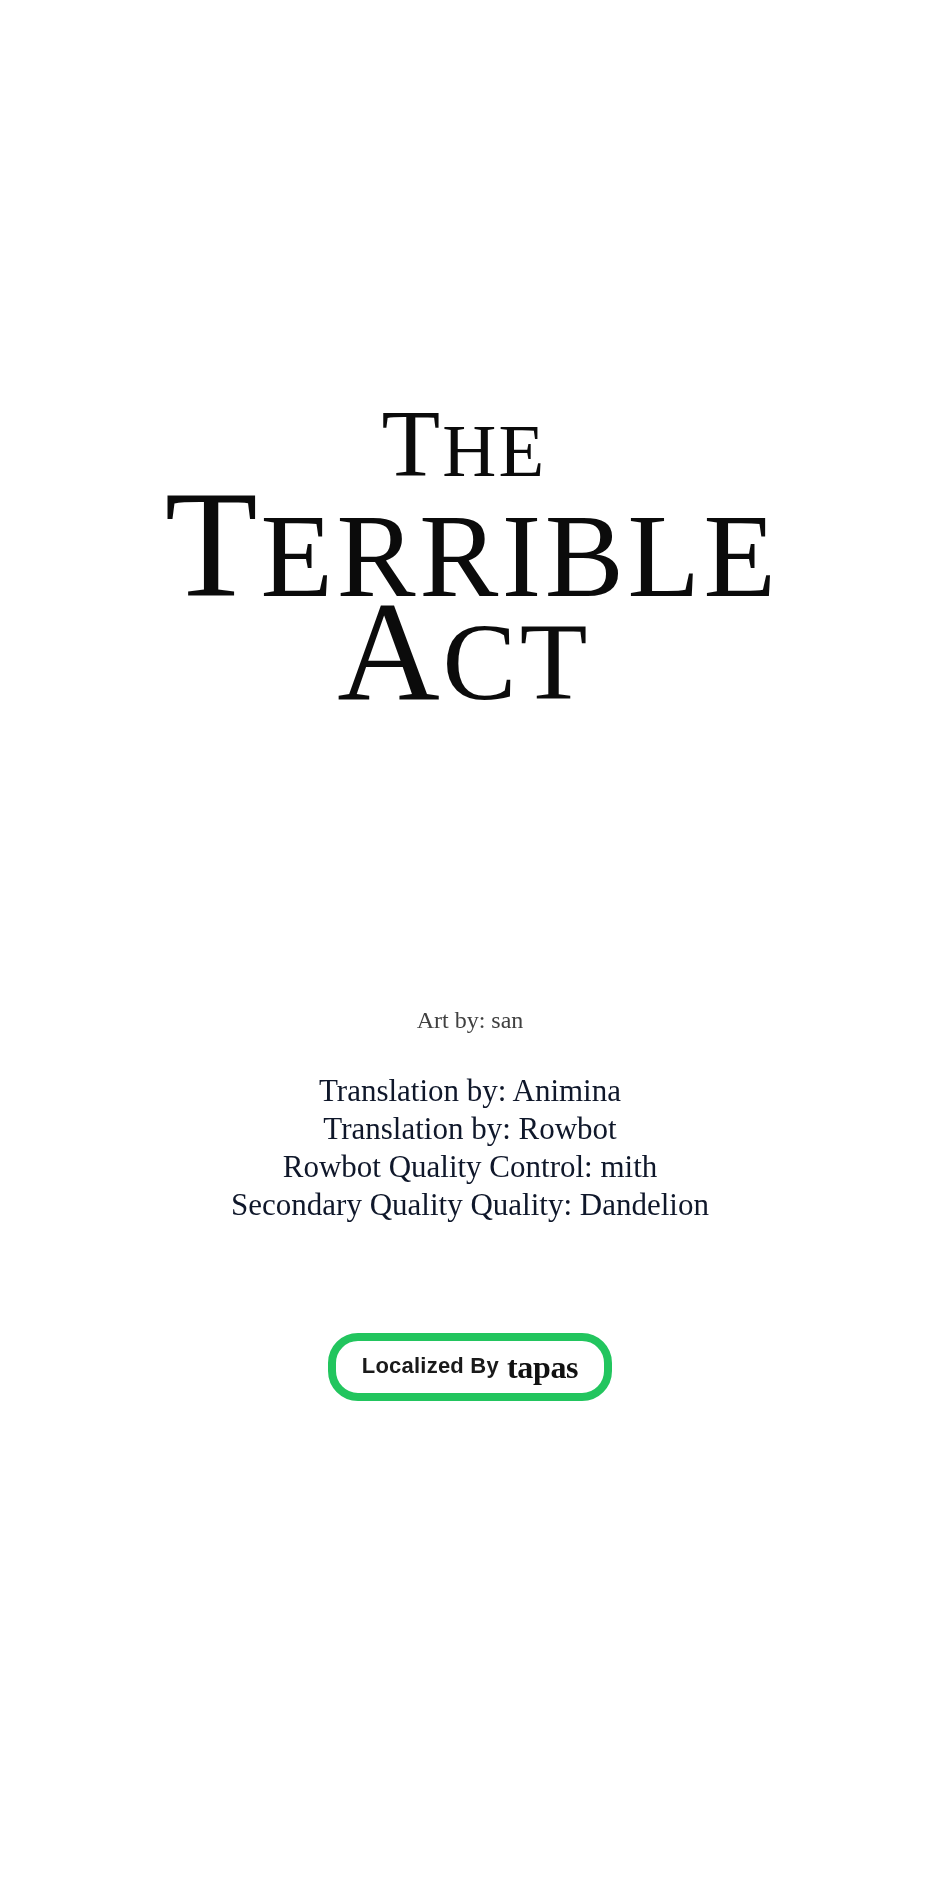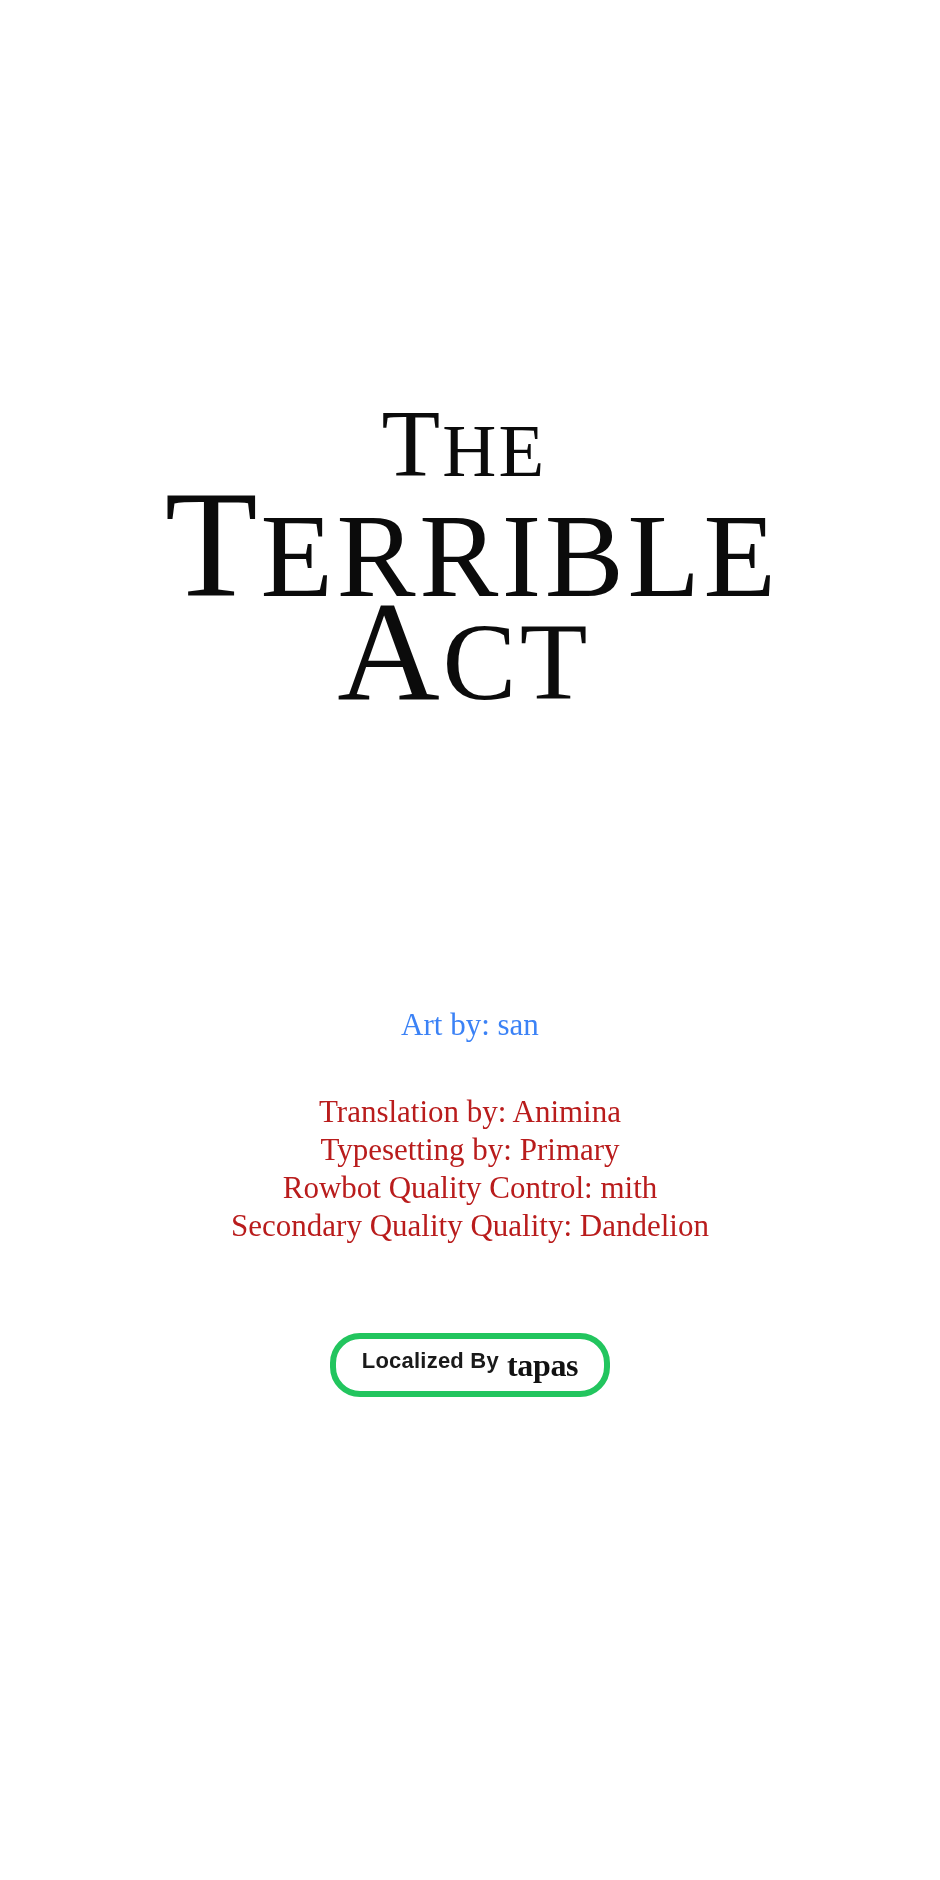--- a/index.html
+++ b/index.html
@@ -70,52 +70,52 @@
   
   .credits {
     position: absolute;
     top: 1005px;
     left: 0;
     right: 0;
     text-align: center;
   }
 
   .credit-art {
-    font-size: 31px;
+    font-size: 24px;
     line-height: 1.3;
-    margin-bottom: 48px;
-    color: #3b82f6;
+    margin-bottom: 36px;
+    color: #404040;
   }
 
   .credit-list {
     font-size: 31px;
     line-height: 1.22;
-    color: #b91c1c;
+    color: #0f172a;
   }
   .credit-list div {
     margin: 0;
     padding: 0;
   }
 
   
   .badge-wrap {
     position: absolute;
     top: 1333px;
     left: 0;
     right: 0;
     display: flex;
     justify-content: center;
   }
 
   .badge {
     display: inline-flex;
-    align-items: flex-start;
+    align-items: center;
     justify-content: center;
     gap: 8px;
-    border: 6px solid #22c55e;
+    border: 8px solid #22c55e;
     border-radius: 30px;
     padding: 9px 26px 11px 26px;
     background: #ffffff;
     min-width: 210px;
   }
 
   .badge-label {
     font-family: "Liberation Sans", sans-serif;
     font-size: 22px;
     font-weight: 600;
@@ -142,21 +142,21 @@
   <div class="title-block">
     <div class="title-line title-line-1"><span class="cap">T</span><span class="sc">he</span></div>
     <div class="title-line title-line-2"><span class="cap">T</span><span class="sc">errible</span></div>
     <div class="title-line title-line-3"><span class="cap">A</span><span class="sc">ct</span></div>
   </div>
 
   <div class="credits">
     <div class="credit-art">Art by: san</div>
     <div class="credit-list">
       <div>Translation by: Animina</div>
-      <div>Typesetting by: Primary</div>
+      <div>Translation by: Rowbot</div>
       <div>Rowbot Quality Control: mith</div>
       <div>Secondary Quality Quality: Dandelion</div>
     </div>
   </div>
 
   <div class="badge-wrap">
     <div class="badge">
       <span class="badge-label">Localized By</span>
       <span class="badge-brand">tapas</span>
     </div>

